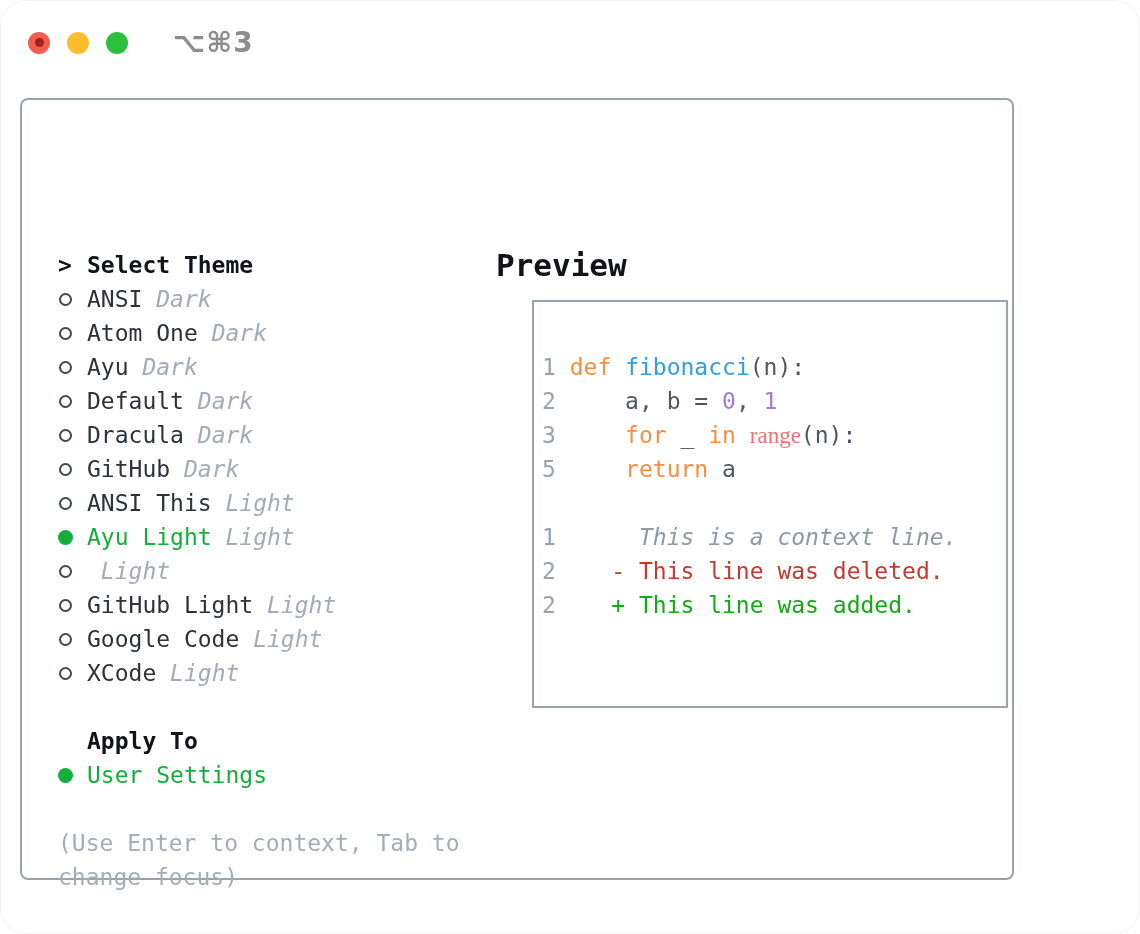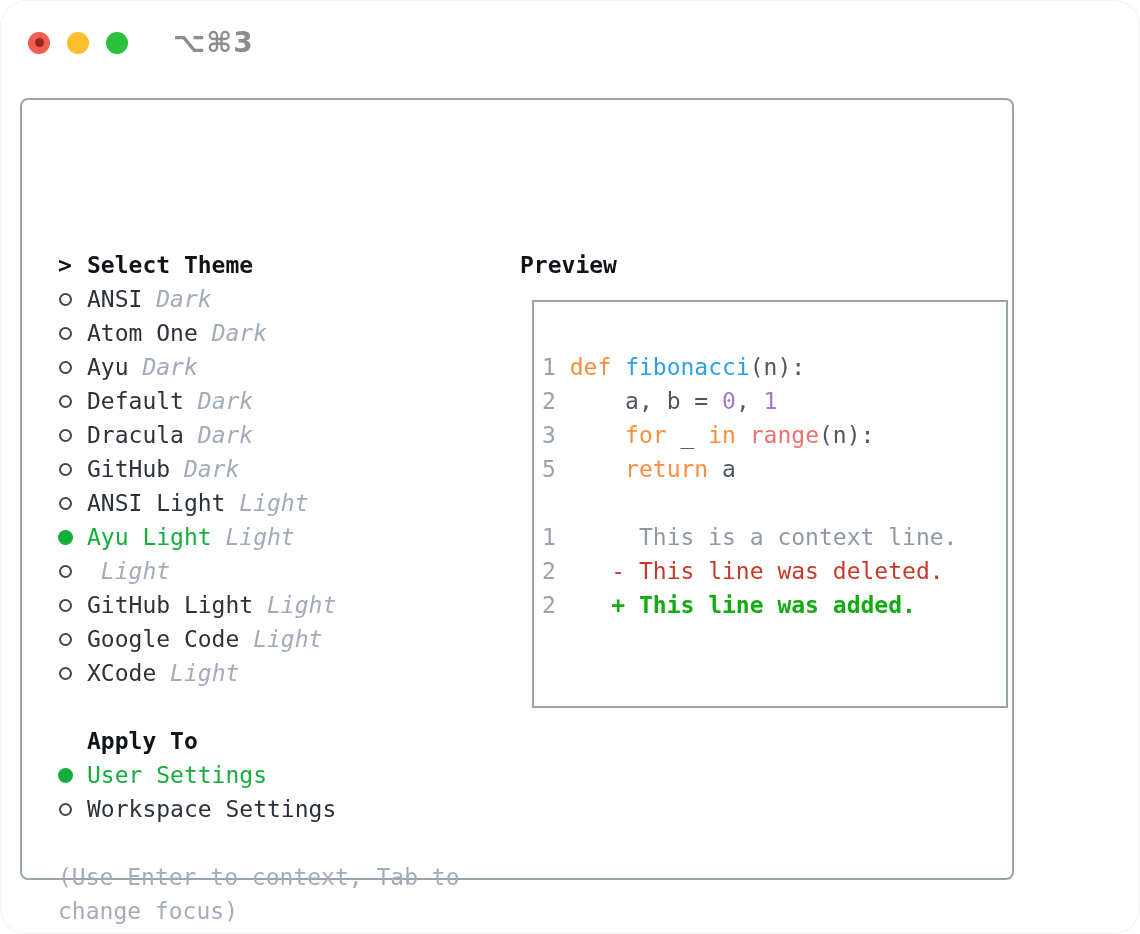--- a/index.html
+++ b/index.html
@@ -38,35 +38,35 @@
   .prompt-char { font-weight:bold; color:var(--title_text); }
   .hdr { font-weight:bold; color:var(--title_text); }
   .row.selected .label { color:var(--selection_green); }
   .tag { color:var(--tag_gray);font-style:italic; }
   .spacer { height:34px; }
   .apply-title { margin-left:29px; height:34px; line-height:34px; font-weight:bold;
                  color:var(--title_text); }
   .hint { width:424px; color:var(--hint_gray); line-height:34px; }
 
   
-  .preview-title { position:absolute; left:498px; top:148px; height:34px; line-height:34px;
-                   font-size:23px; font-weight:bold; color:var(--title_text); }
+  .preview-title { position:absolute; left:474px; top:148px; height:34px; line-height:34px;
+                   font-size:31px; font-weight:bold; color:var(--title_text); }
   .preview-box { position:absolute; left:510px; top:200px; width:476px; height:408px;
                  border:2px solid var(--border_gray); background:#fff;
                  padding:48px 0 0 8px; overflow:hidden; }
   .code-line { height:34px; line-height:34px; font-size:23px; white-space:pre;
                color:var(--code_plain); }
   .ln { color:var(--line_number_gray); }
   .c-kw      { color:var(--keyword_orange); }
   .c-fn      { color:var(--function_blue); }
   .c-num     { color:var(--number_purple); }
-  .c-builtin { color:var(--builtin_coral); }
-  .c-gray    { color:var(--context_gray); }
+  .c-builtin { color:var(--builtin_coral);font-family:Liberation Serif, serif; }
+  .c-gray    { color:var(--context_gray);font-style:italic; }
   .c-red     { color:var(--deleted_red); }
-  .c-green   { color:var(--added_green);font-weight:bold; }
+  .c-green   { color:var(--added_green); }
 </style>
 </head>
 <body>
 
 <div class="window">
 
   <div class="titlebar">
     <span class="tl tl-red">
         <span class="tl-dot"></span>
       </span>
@@ -82,35 +82,34 @@
         <span class="bullet-slot prompt-char">&gt;</span><span class="hdr">Select Theme</span>
       </div>
 
       <div id="theme-list">
           <div class="row"><span class="bullet-slot"><span class="circle"></span></span><span class="label">ANSI</span><span class="tag"> Dark</span></div>
           <div class="row"><span class="bullet-slot"><span class="circle"></span></span><span class="label">Atom One</span><span class="tag"> Dark</span></div>
           <div class="row"><span class="bullet-slot"><span class="circle"></span></span><span class="label">Ayu</span><span class="tag"> Dark</span></div>
           <div class="row"><span class="bullet-slot"><span class="circle"></span></span><span class="label">Default</span><span class="tag"> Dark</span></div>
           <div class="row"><span class="bullet-slot"><span class="circle"></span></span><span class="label">Dracula</span><span class="tag"> Dark</span></div>
           <div class="row"><span class="bullet-slot"><span class="circle"></span></span><span class="label">GitHub</span><span class="tag"> Dark</span></div>
-          <div class="row"><span class="bullet-slot"><span class="circle"></span></span><span class="label">ANSI Light</span><span class="tag"> Light</span></div>
+          <div class="row"><span class="bullet-slot"><span class="circle"></span></span><span class="label">ANSI This</span><span class="tag"> Light</span></div>
           <div class="row selected"><span class="bullet-slot"><span class="circle filled"></span></span><span class="label">Ayu Light</span><span class="tag"> Light</span></div>
           <div class="row"><span class="bullet-slot"><span class="circle"></span></span><span class="tag"> Light</span></div>
           <div class="row"><span class="bullet-slot"><span class="circle"></span></span><span class="label">GitHub Light</span><span class="tag"> Light</span></div>
           <div class="row"><span class="bullet-slot"><span class="circle"></span></span><span class="label">Google Code</span><span class="tag"> Light</span></div>
           <div class="row"><span class="bullet-slot"><span class="circle"></span></span><span class="label">XCode</span><span class="tag"> Light</span></div>
         </div>
 
       <div class="spacer"></div>
 
       <div class="apply-title">Apply To</div>
 
       <div id="apply-list">
           <div class="row selected"><span class="bullet-slot"><span class="circle filled"></span></span><span class="label">User Settings</span></div>
-          <div class="row"><span class="bullet-slot"><span class="circle"></span></span><span class="label">Workspace Settings</span></div>
         </div>
 
       <div class="spacer"></div>
 
       <div class="hint">(Use Enter to context, Tab to change focus)</div>
     </div>
 
     <div class="preview-title">Preview</div>
 
     <div class="preview-box">

